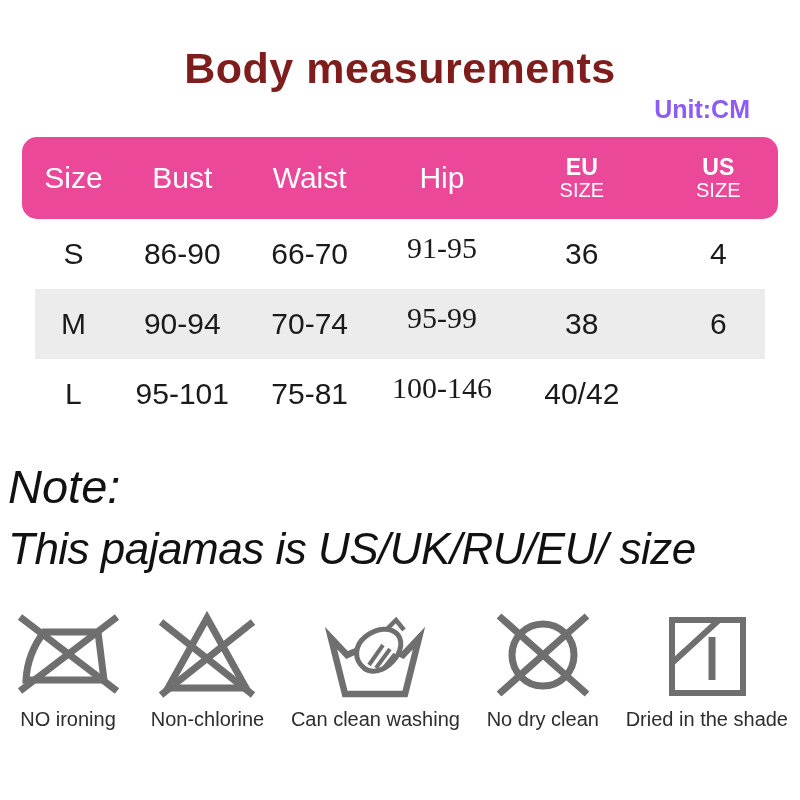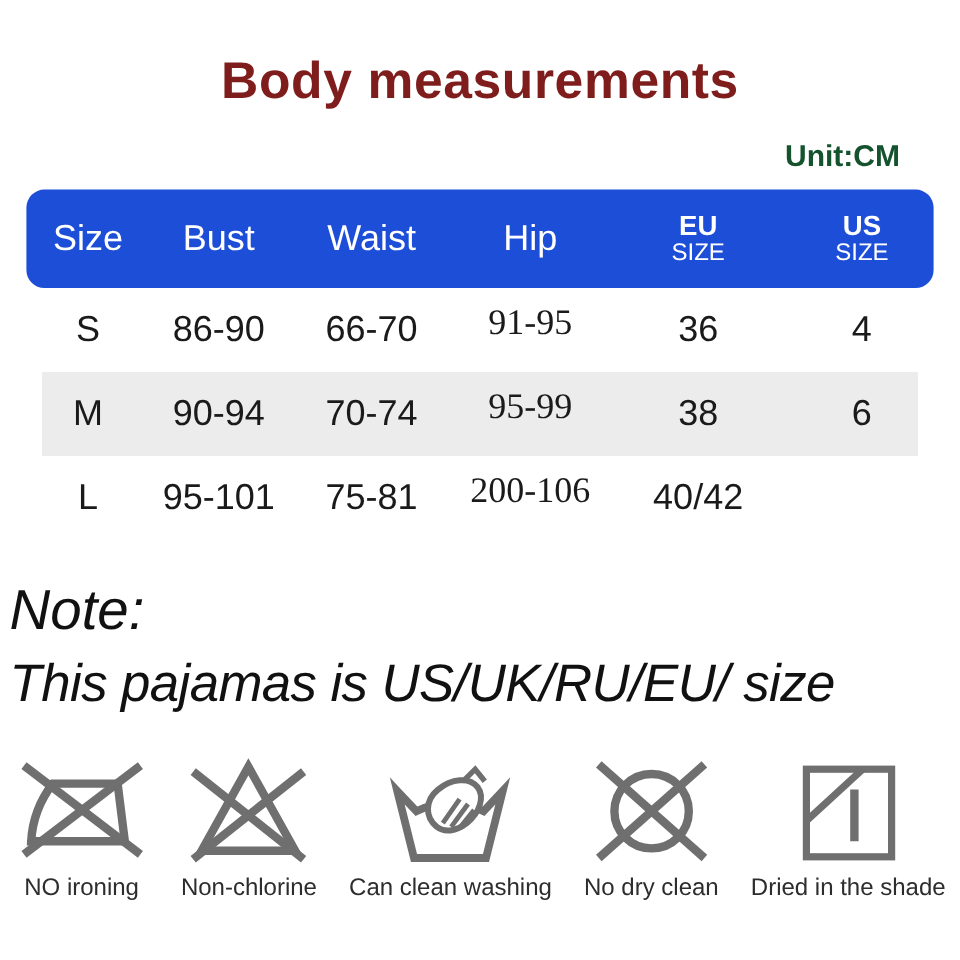--- a/index.html
+++ b/index.html
@@ -2,29 +2,29 @@
 <html><head>
 <meta charset="utf-8">
 <style>
   * { margin:0; padding:0; box-sizing:border-box; }
   html,body { width:800px; height:800px; background:#ffffff; overflow:hidden;
               font-family:"Liberation Sans", sans-serif; color:#1a1a1a; }
 
   .page-title { margin-top:44px; text-align:center; font-size:43px; font-weight:600;
                 letter-spacing:0.5px; color:#7f1d1d; }
 
-  .unit-label { margin-top:23px; text-align:right; padding-right:50px;
-                font-size:25px; font-weight:700; color:#14532d; }
+  .unit-label { margin-top:2px; text-align:right; padding-right:50px;
+                font-size:25px; font-weight:700; color:#8b5cf6; }
 
   
   .size-table { margin:13px 22px 0 22px; }
   .grid6 { display:grid; grid-template-columns:13.6% 15.2% 18.5% 16.5% 20.5% 15.6%;
            align-items:center; text-align:center; }
 
-  .thead { background:#1d4ed8; border-radius:15px; height:82px; color:#fff; }
+  .thead { background:#ec4899; border-radius:15px; height:82px; color:#fff; }
   .th { font-size:30px; font-weight:400; }
   .th-stack { line-height:1.02; }
   .th-stack .main { display:block; font-size:23px; font-weight:700; }
   .th-stack .sub  { display:block; font-size:20px; font-weight:400; }
 
   .trow { height:70px; font-size:30px; }
   .trow .cell-hip { transform:translateY(-6px);font-family:Liberation Serif, serif; }
   .trow-alt { background:linear-gradient(to right,
                 #ffffff 0 13px, #ececec 13px calc(100% - 13px), #ffffff calc(100% - 13px) 100%); }
 
@@ -80,21 +80,21 @@
     <div>70-74</div>
     <div class="cell-hip">95-99</div>
     <div>38</div>
     <div>6</div>
   </div>
 
   <div class="trow grid6">
     <div>L</div>
     <div>95-101</div>
     <div>75-81</div>
-    <div class="cell-hip">200-106</div>
+    <div class="cell-hip">100-146</div>
     <div>40/42</div>
   </div>
 
 </div>
 
 <div class="note">
   <div class="note-heading">Note:</div>
   <div class="note-text">This pajamas is US/UK/RU/EU/ size</div>
 </div>
 

